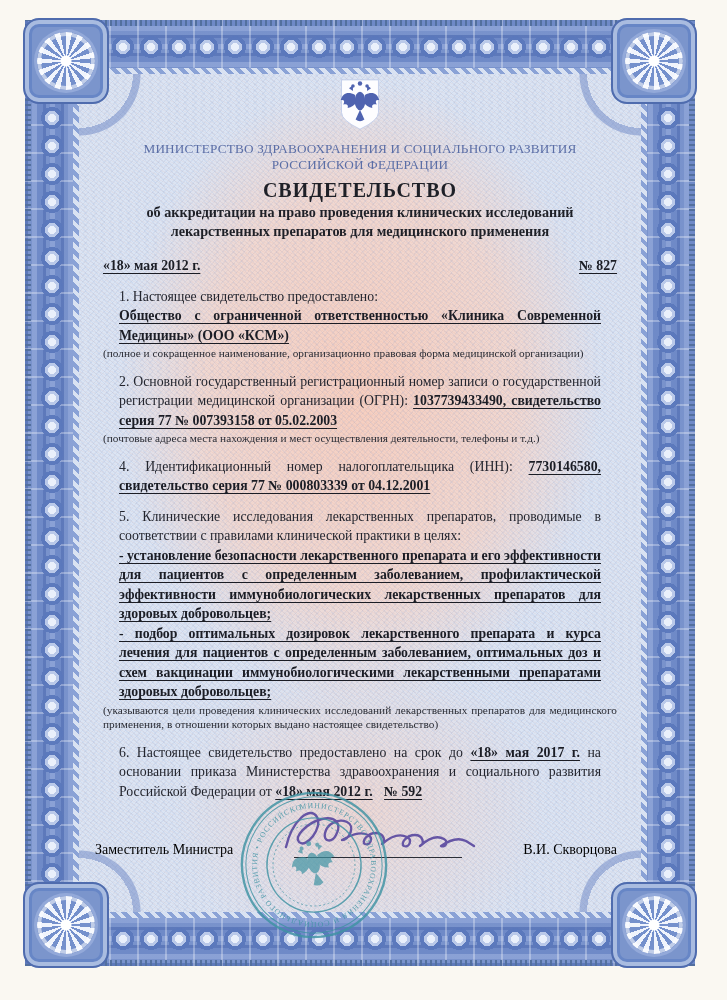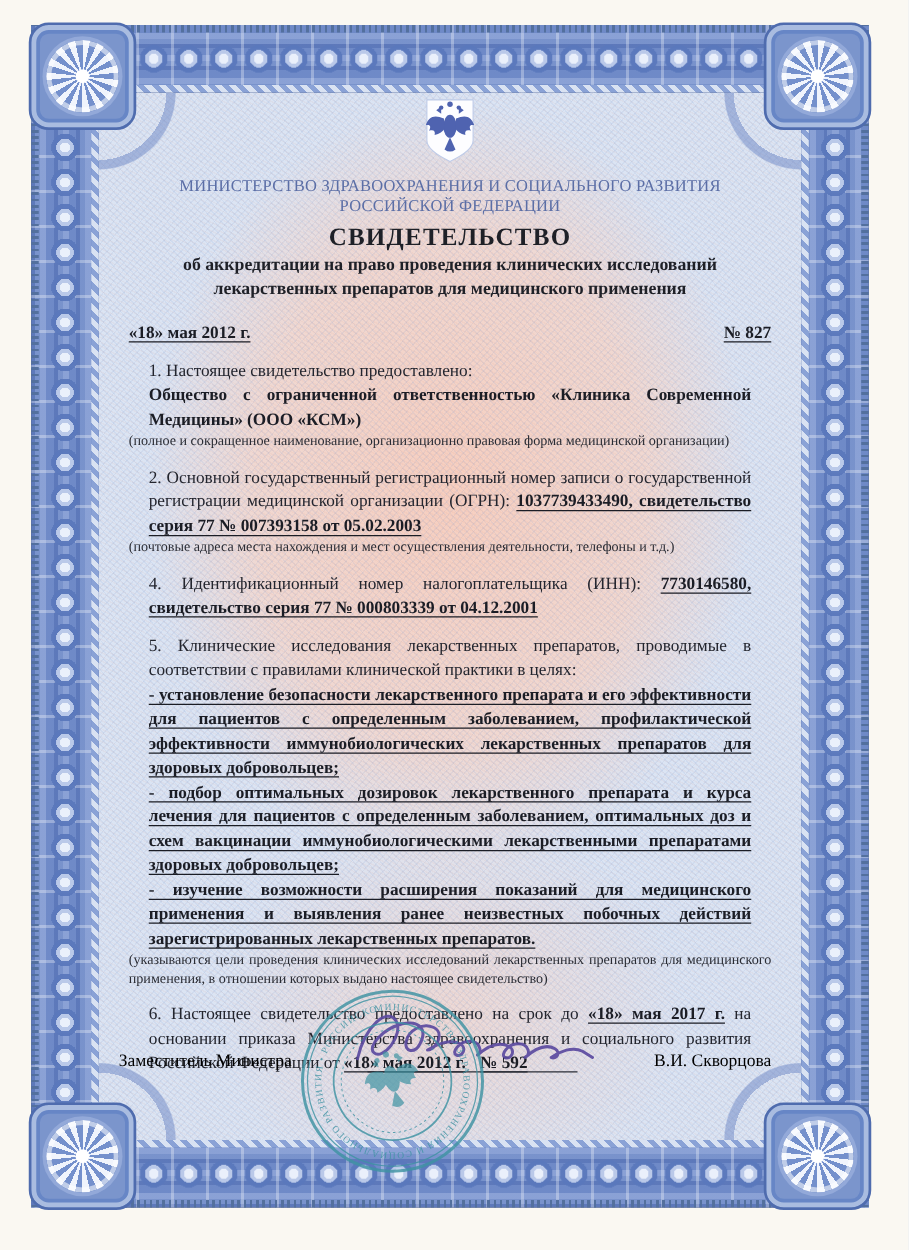--- a/index.html
+++ b/index.html
@@ -4,21 +4,21 @@
 <style>
   html,body{margin:0;padding:0;}
   body{
     width:727px;height:1000px;position:relative;overflow:hidden;
     background:#faf8f2;
     font-family:"Liberation Serif", serif;
   }
   
   .sheet{
     position:absolute;left:25px;top:20px;width:670px;height:946px;
-    background:#000000;
+    background:#fef9c3;
     border-radius:18px;
   }
   
   .band{position:absolute;z-index:2;background-color:#7690cb;}
   .band.h{
     background-image:
       radial-gradient(circle at 14px 27px, #eaf0fb 0 4px, #bac9e9 4px 7px, rgba(90,120,188,.95) 7px 11px, rgba(90,120,188,0) 11px),
       repeating-linear-gradient(90deg, rgba(255,255,255,.30) 0 2px, rgba(255,255,255,0) 2px 28px),
       repeating-linear-gradient(0deg, rgba(73,102,173,.55) 0 3px, rgba(125,150,205,.40) 3px 7px, rgba(163,182,226,.45) 7px 12px, rgba(104,132,196,.50) 12px 18px);
     background-size:28px 54px, auto, auto;
@@ -85,21 +85,21 @@
     color:#23252e;font-size:13.8px;line-height:19.5px;text-align:justify;
   }
   .arms{text-align:center;margin:0 0 3px;}
   .ministry{text-align:center;color:#5b6ea6;font-size:13.2px;line-height:16.5px;letter-spacing:.2px;}
   .cert-title{text-align:center;font-size:20px;font-weight:bold;letter-spacing:1px;margin-top:7px;color:#1e2027;}
   .subtitle{text-align:center;font-weight:bold;font-size:14.2px;line-height:19px;margin-top:3px;color:#1e2027;}
   .daterow{display:flex;justify-content:space-between;font-weight:bold;margin-top:15px;}
   .u{font-weight:bold;text-decoration:underline;text-underline-offset:3px;color:#1b1d25;}
   .para{margin:11px 16px 0;}
   .para .val{font-weight:bold;text-decoration:underline;text-underline-offset:3px;color:#1b1d25;}
-  .blockval{display:block;font-weight:bold;text-underline-offset:3px;color:#1b1d25;}
+  .blockval{display:block;font-weight:bold;text-decoration:underline;text-underline-offset:3px;color:#1b1d25;}
   .note{font-size:11.3px;line-height:14.5px;margin-top:1px;color:#2a2c34;}
   .bullet{display:block;font-weight:bold;text-decoration:underline;text-underline-offset:3px;color:#1b1d25;}
   .num592{margin-left:8px;}
   
   .sigrow{
     position:absolute;left:16px;right:24px;top:763px;z-index:5;
     display:flex;justify-content:space-between;align-items:flex-end;font-size:14px;
   }
   .sigline{position:relative;width:168px;height:20px;border-bottom:1.5px solid #2b2e37;}
   .handwriting{position:absolute;left:-22px;bottom:-8px;width:212px;height:74px;overflow:visible;}
@@ -177,21 +177,20 @@
 
       <p class="para">
         <span>4. Идентификационный номер налогоплательщика (ИНН): </span>
         <span class="val">7730146580, свидетельство серия 77 № 000803339 от 04.12.2001</span>
       </p>
 
       <p class="para">
         <span>5. Клинические исследования лекарственных препаратов, проводимые в соответствии с правилами клинической практики в целях:</span>
         <span class="bullet">- установление безопасности лекарственного препарата и его эффективности для пациентов с определенным заболеванием, профилактической эффективности иммунобиологических лекарственных препаратов для здоровых добровольцев;</span>
         <span class="bullet">- подбор оптимальных дозировок лекарственного препарата и курса лечения для пациентов с определенным заболеванием, оптимальных доз и схем вакцинации иммунобиологическими лекарственными препаратами здоровых добровольцев;</span>
-        <span class="bullet">- изучение возможности расширения показаний для медицинского применения и выявления ранее неизвестных побочных действий зарегистрированных лекарственных препаратов.</span>
       </p>
       <div class="note">(указываются цели проведения клинических исследований лекарственных препаратов для медицинского применения, в отношении которых выдано настоящее свидетельство)</div>
 
       <p class="para">
         <span>6. Настоящее свидетельство предоставлено на срок до </span>
         <span class="val">«18» мая 2017 г.</span>
         <span> на основании приказа Министерства здравоохранения и социального развития Российской Федерации от </span>
         <span class="val">«18» мая 2012 г.</span>
         <span class="val num592">№ 592</span>
       </p>

